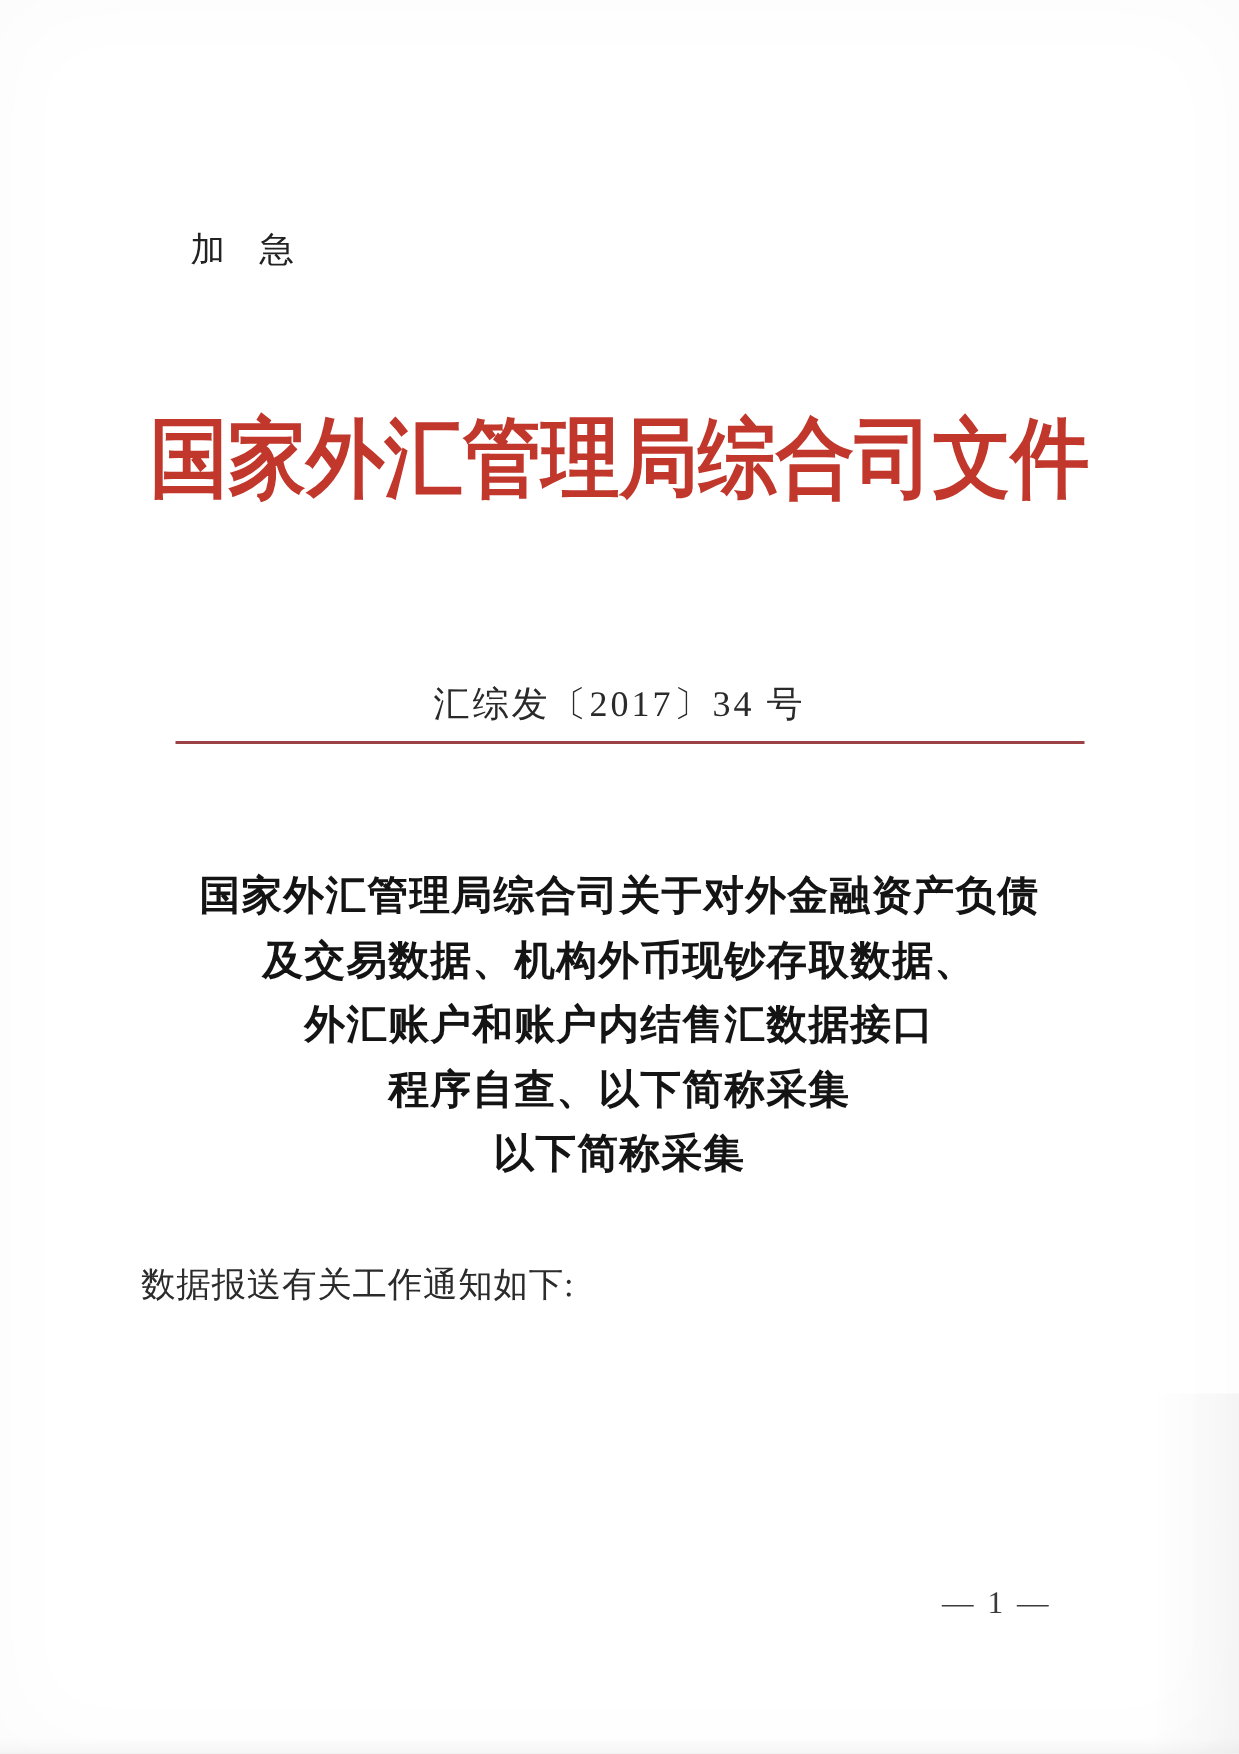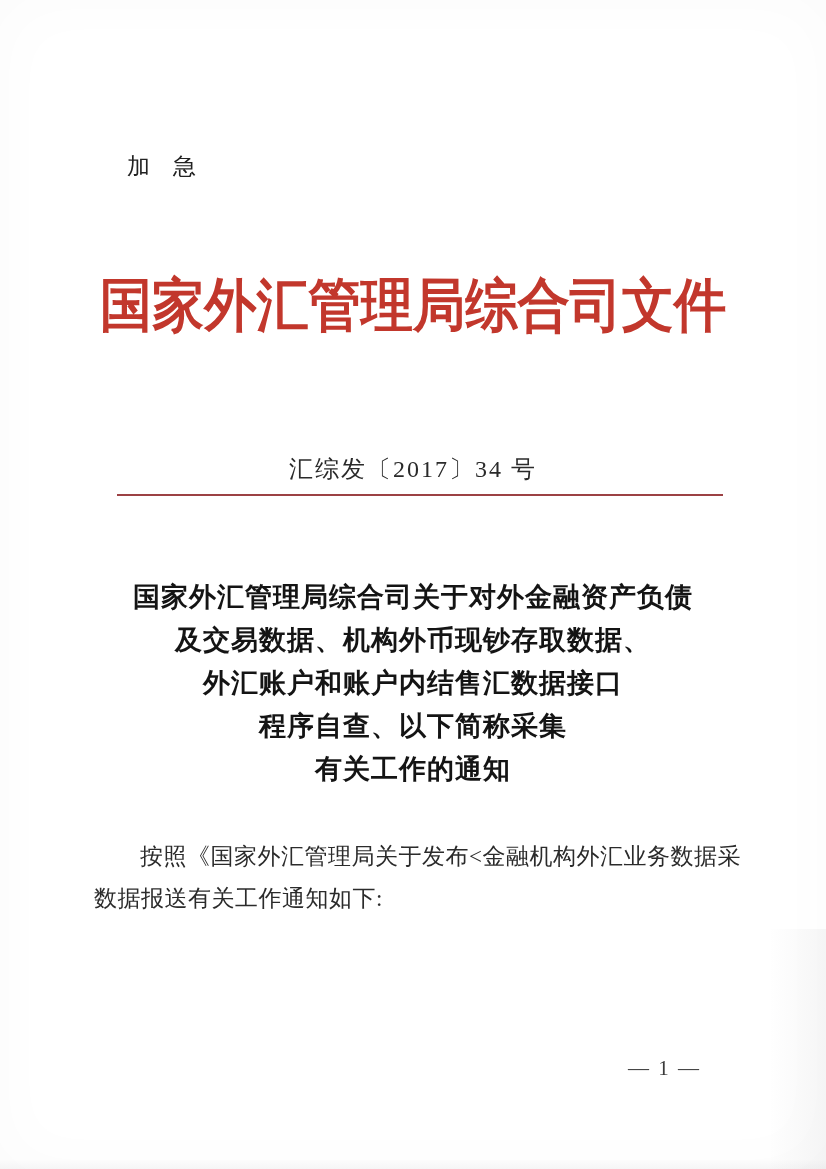--- a/index.html
+++ b/index.html
@@ -137,25 +137,24 @@
 
   <div class="doc-number">汇综发〔2017〕34 号</div>
 
   <div class="red-rule"></div>
 
   <div class="doc-title">
     <span class="t-line">国家外汇管理局综合司关于对外金融资产负债</span>
     <span class="t-line">及交易数据、机构外币现钞存取数据、</span>
     <span class="t-line">外汇账户和账户内结售汇数据接口</span>
     <span class="t-line">程序自查、以下简称采集</span>
-    <span class="t-line">有关工作的通知</span>
+    <span class="t-line">以下简称采集</span>
   </div>
 
   <div class="body-text">
-    <span class="b-line first">按照《国家外汇管理局关于发布&lt;金融机构外汇业务数据采</span>
     <span class="b-line">数据报送有关工作通知如下:</span>
   </div>
 
   <div class="page-number">— 1 —</div>
 
   <div class="edge-shadow-right"></div>
   <div class="edge-shadow-bottom"></div>
 
 </div>
 

